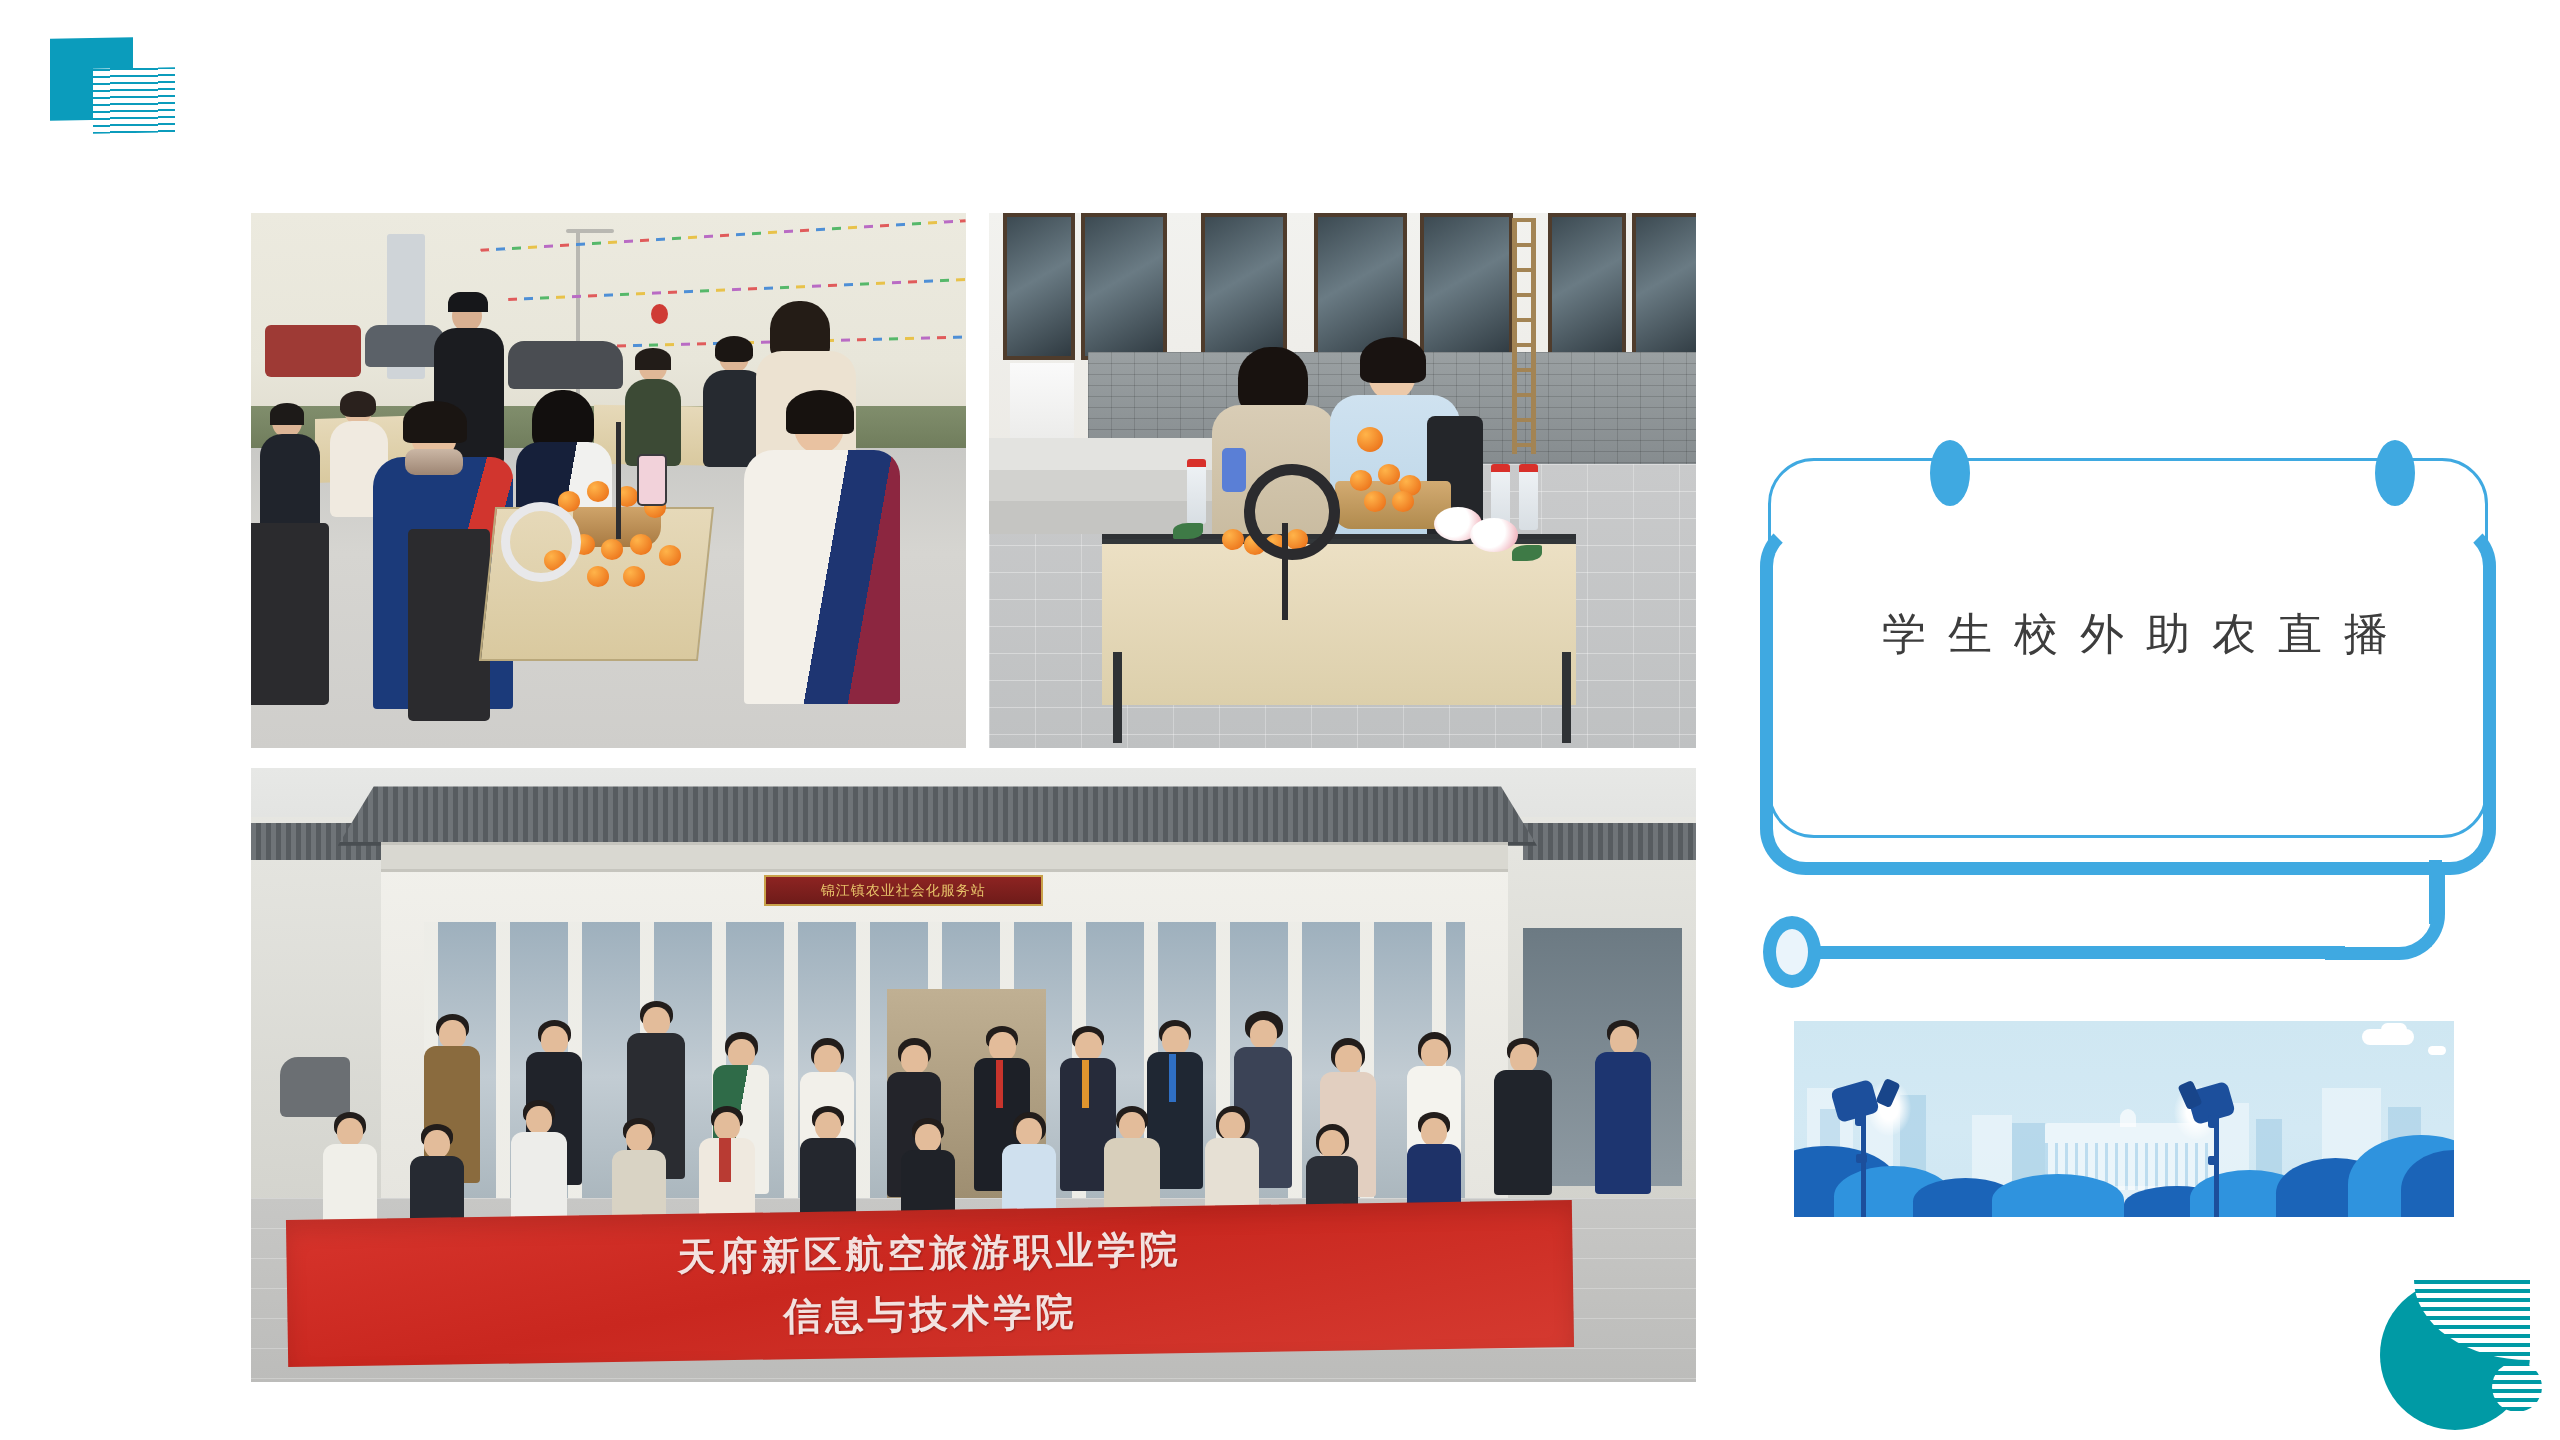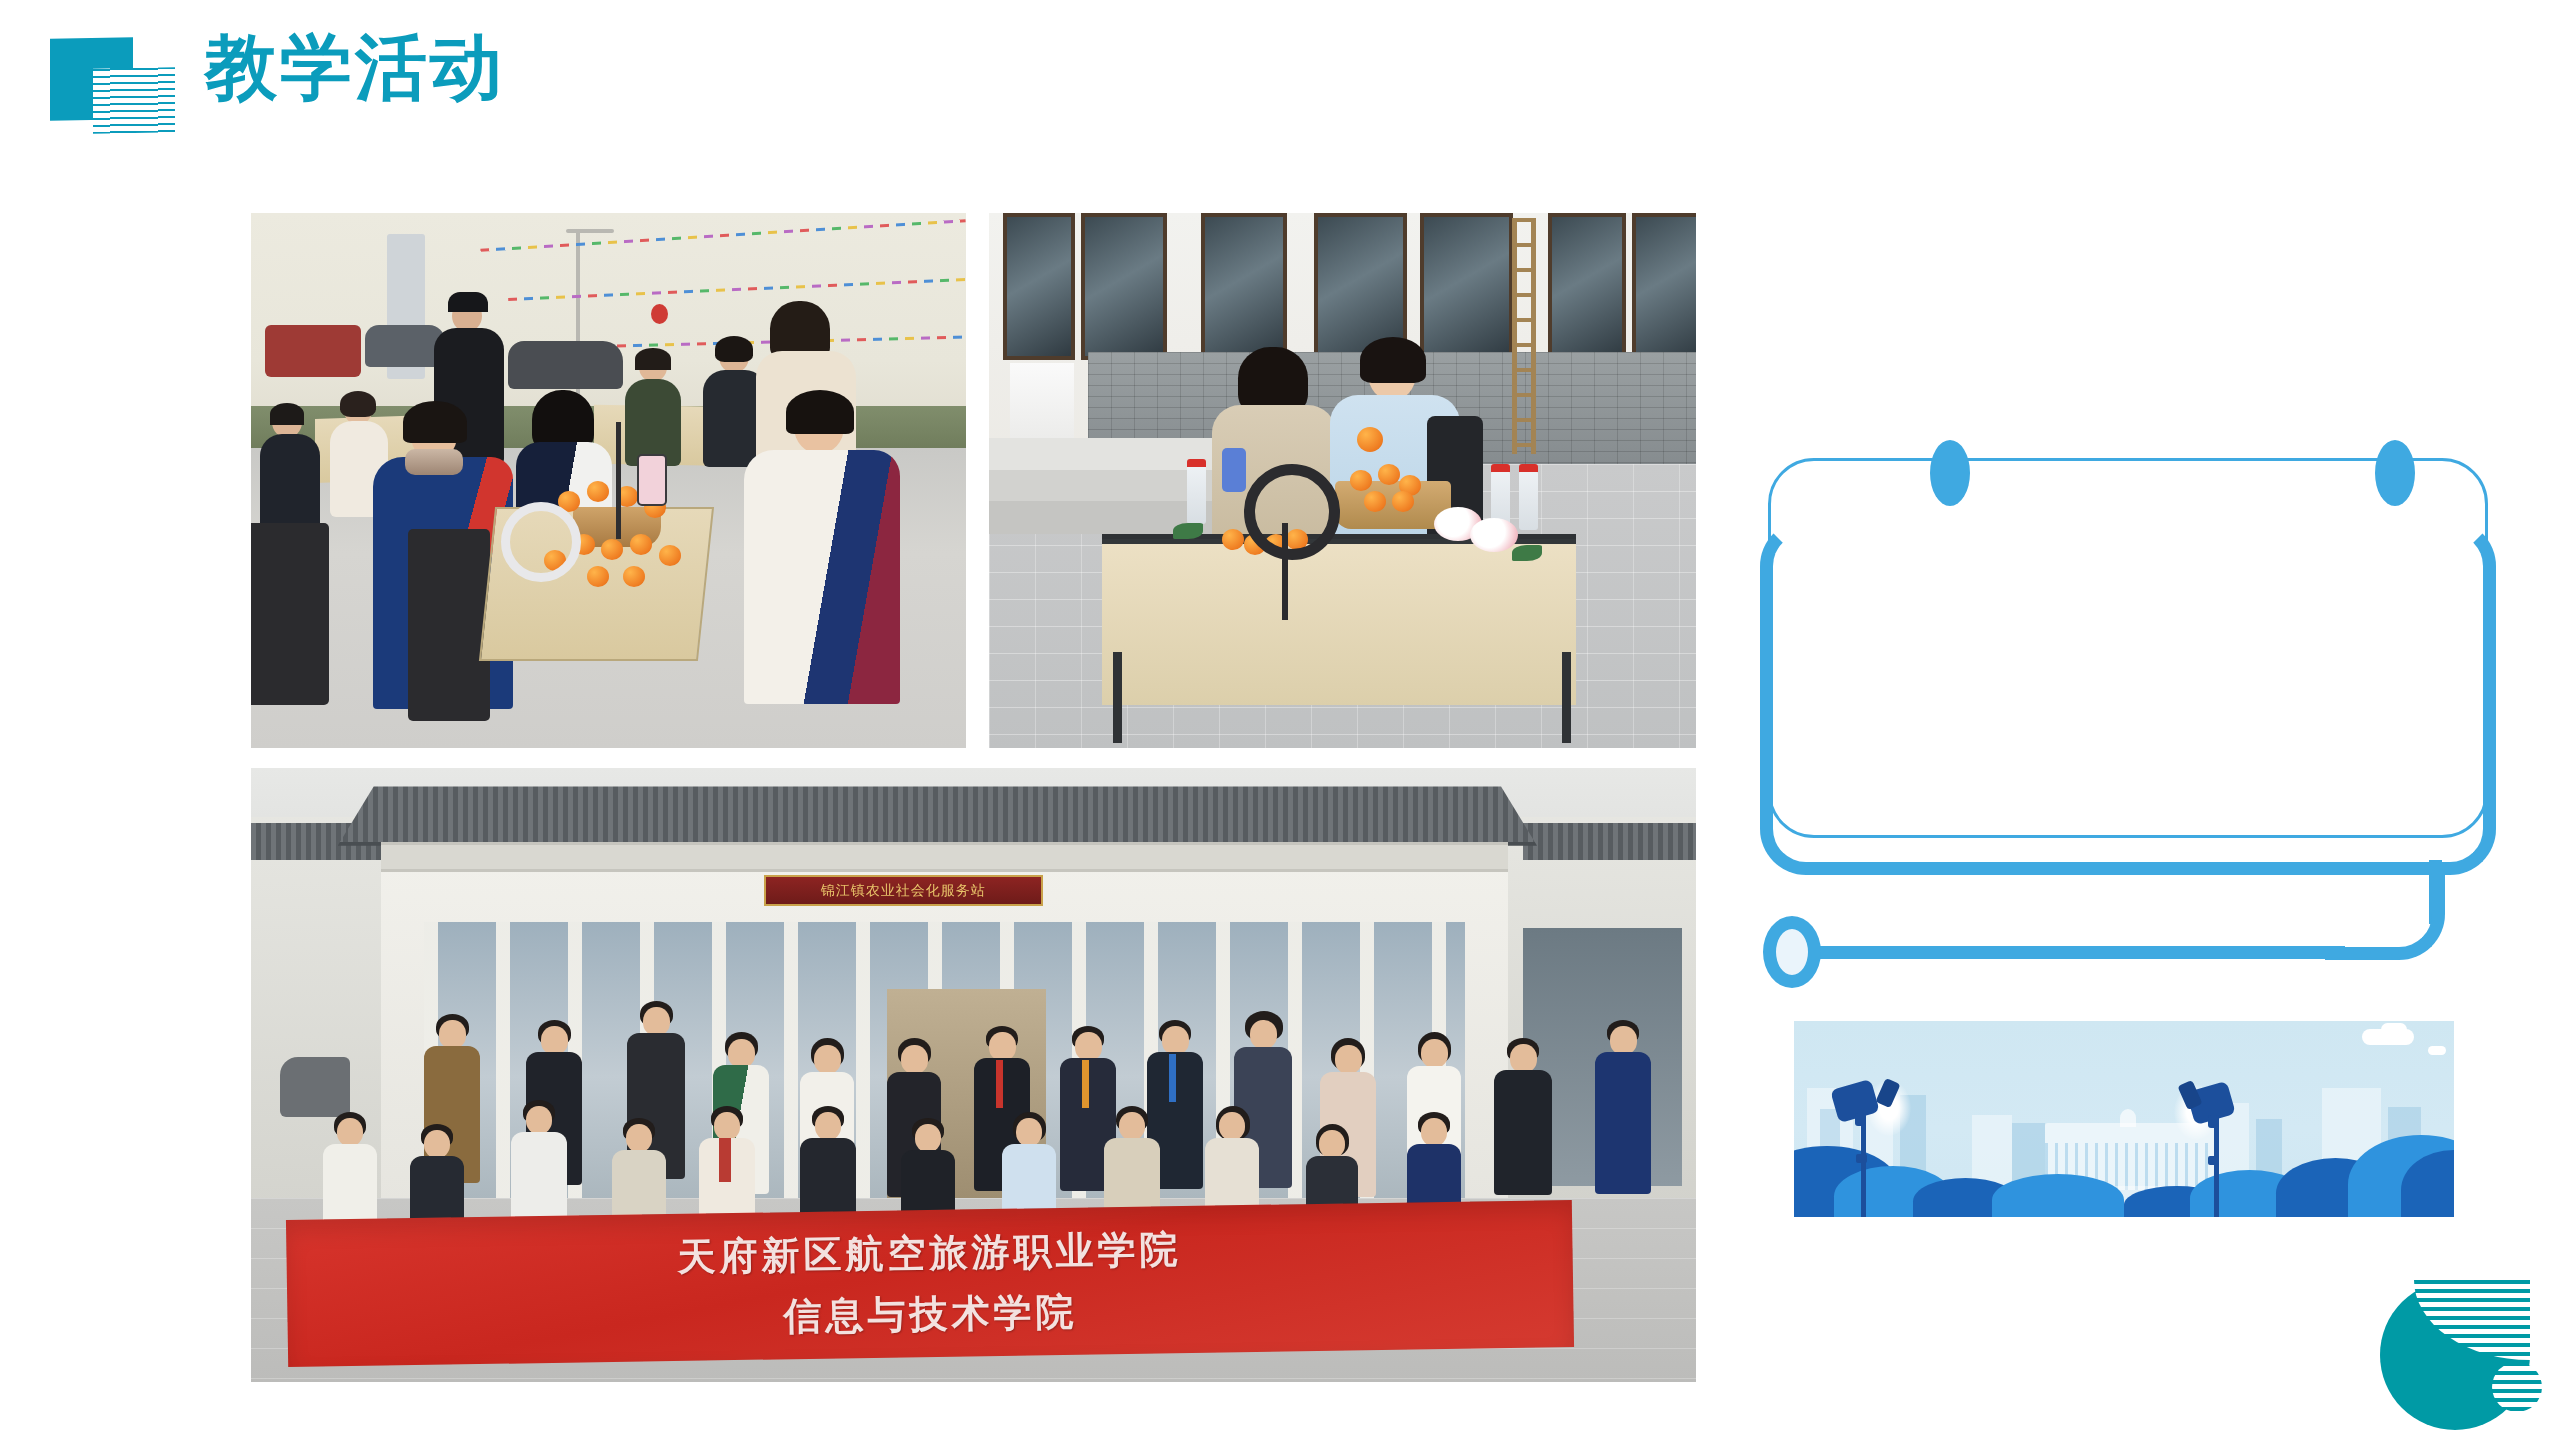--- a/index.html
+++ b/index.html
@@ -491,21 +491,20 @@
   }
 </style>
 </head>
 <body>
 
 <div id="header">
   <div id="logo-mark">
     <div id="logo-solid"></div>
     <div id="logo-striped"></div>
   </div>
-  <div id="page-title">教学活动</div>
 </div>
 
 <div class="photo" id="photo-a">
   <div class="ph-inner">
     <div id="pa-sky"></div>
     <div id="pa-trees"></div>
     <div id="pa-ground"></div>
 
     <div id="pa-banner"></div>
     <div id="pa-pole"></div>
@@ -823,20 +822,21 @@
 <div id="caption-block">
   <div id="frame-thin"></div>
   <div id="frame-thick"></div>
   <div id="frame-thick-mask"></div>
   <div id="frame-tail-v"></div>
   <div id="frame-tail-curve"></div>
   <div id="frame-tail-h"></div>
   <div id="frame-ring"></div>
   <div class="frame-pill" id="pill-left"></div>
   <div class="frame-pill" id="pill-right"></div>
+  <div id="caption-text">学生校外助农直播</div>
 </div>
 
 <div id="illus">
   <div class="il-cloud" style="left:86%; top:4%; width:52px; height:16px;"></div>
   <div class="il-cloud" style="left:89%; top:1%; width:26px; height:13px; border-radius:13px;"></div>
   <div class="il-cloud" style="left:96%; top:13%; width:18px; height:9px;"></div>
 
   <div class="il-bldg" style="left:2%; top:34%; width:7%; height:50%;"></div>
   <div class="il-bldg2" style="left:4%; top:45%; width:3%; height:40%;"></div>
   <div class="il-bldg" style="left:10%; top:44%; width:5%; height:42%;"></div>

